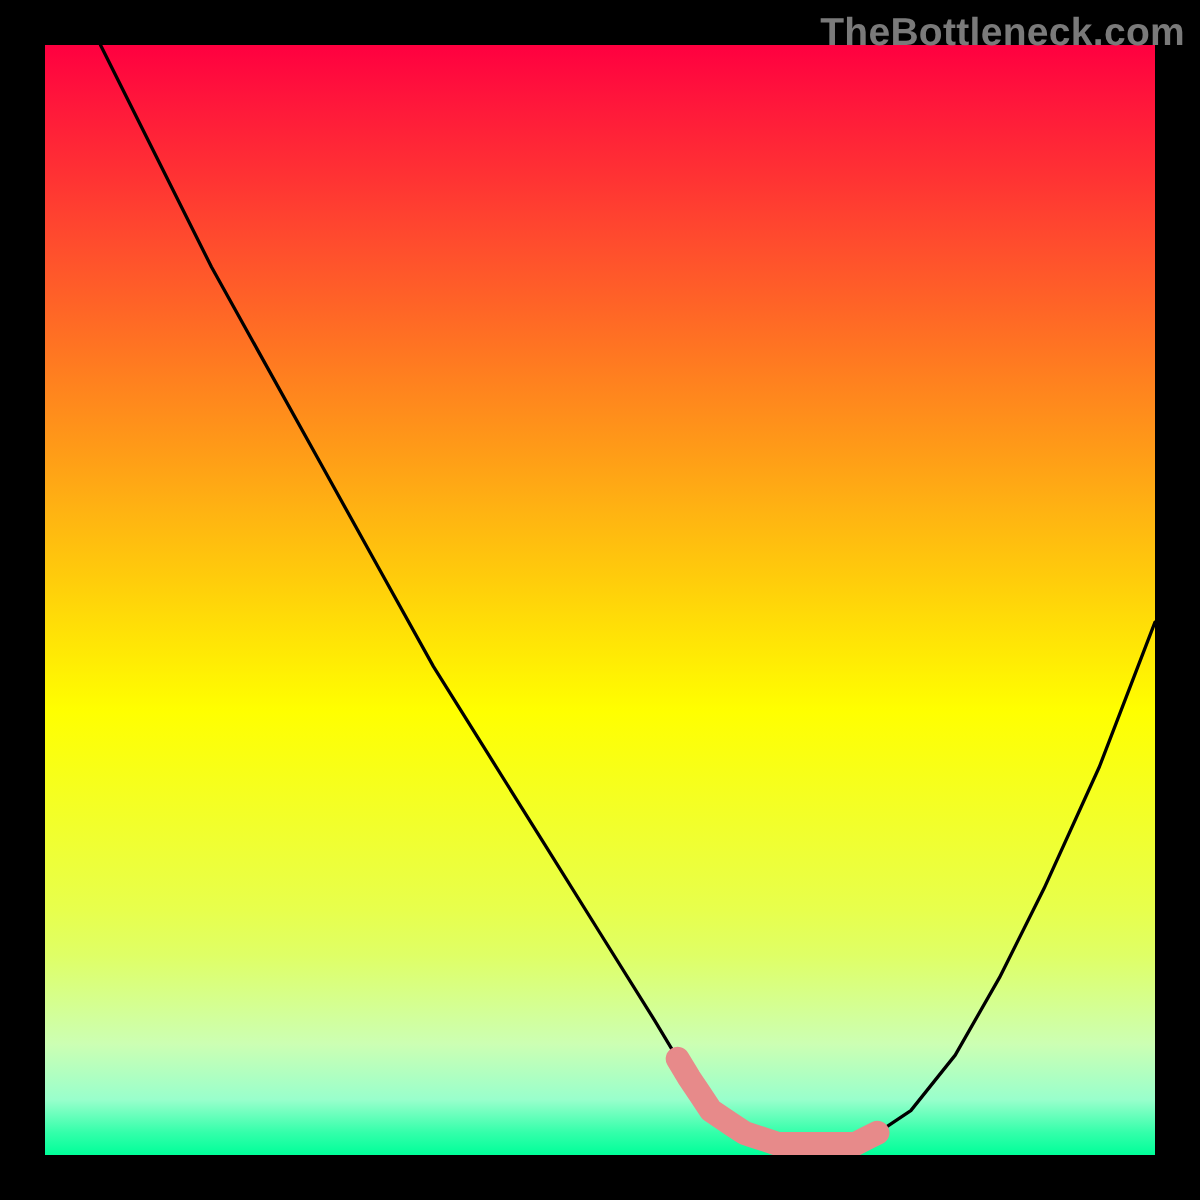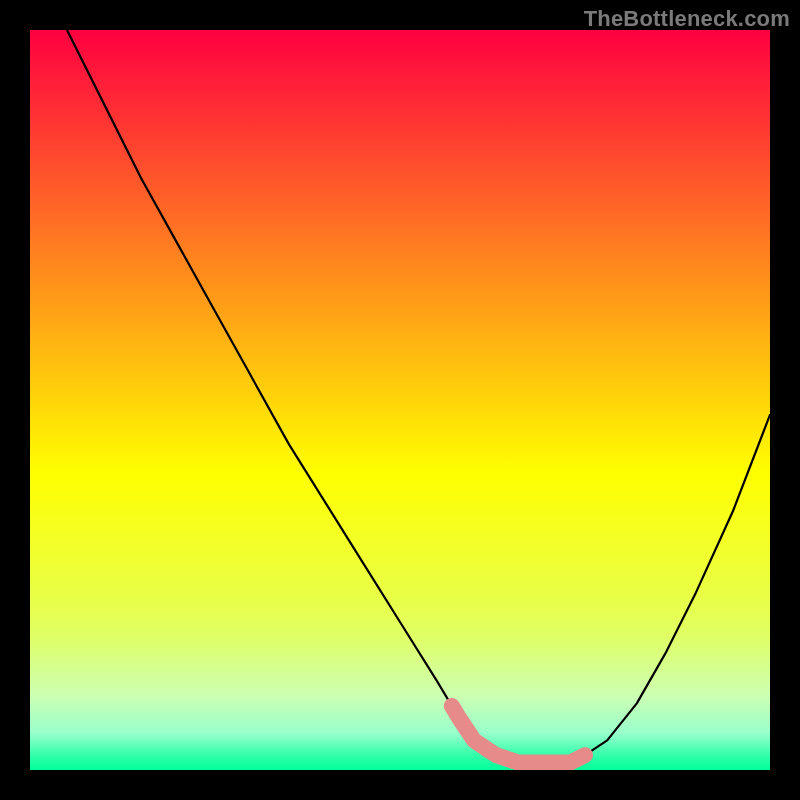--- a/index.html
+++ b/index.html
@@ -41,21 +41,21 @@
   .curve-layer {
     position: absolute;
     left: 0; top: 0;
     width: 100%; height: 100%;
   }
   .watermark {
     position: absolute;
     top: 6px;
     right: 10px;
     font-family: Arial, Helvetica, sans-serif;
-    font-size: 22px;
+    font-size: 26px;
     font-weight: 600;
     color: #7a7a7a;
     letter-spacing: 0.2px;
   }
 </style>
 </head>
 <body>
 
 <div class="frame">
   <div class="plot-area">

